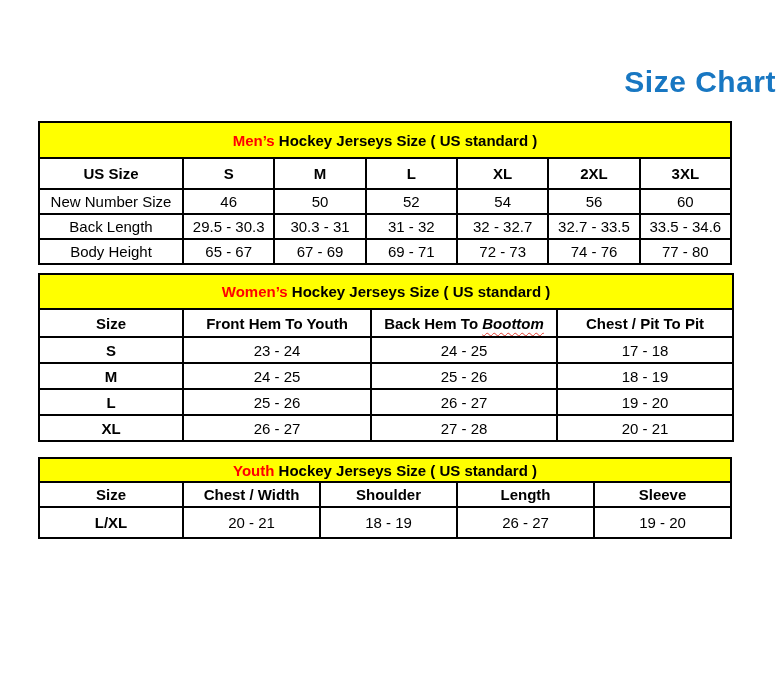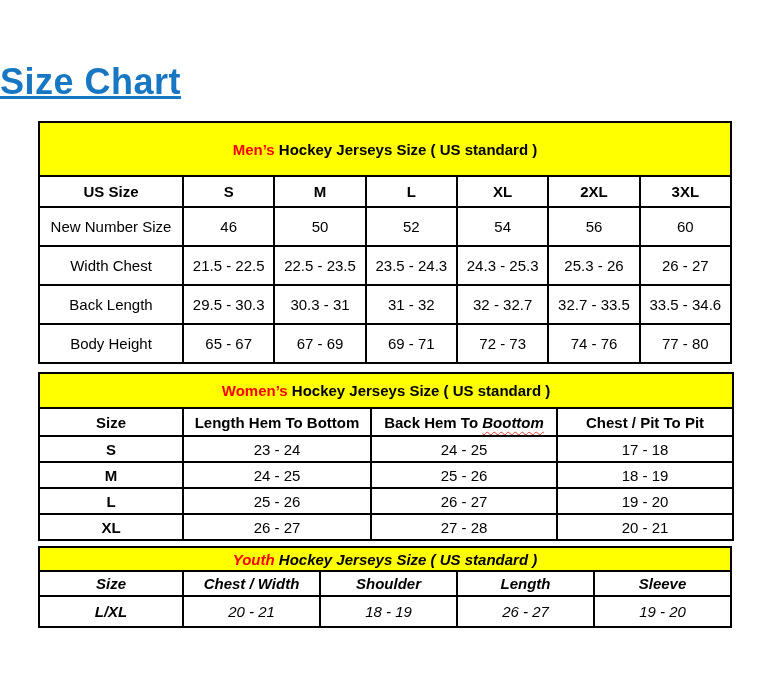--- a/index.html
+++ b/index.html
@@ -12,28 +12,27 @@
     font-family: "Liberation Sans", sans-serif;
     color: #000;
   }
   .page {
     width: 776px;
     height: 692px;
     box-sizing: border-box;
     padding-top: 64px;
   }
   .page-title {
-    text-align: left;
+    text-align: right;
     color: #1877C2;
-    font-size: 36px;
+    font-size: 30px;
     font-weight: bold;
     line-height: 36px;
     margin: 0 0 0 0;
     letter-spacing: 0.5px;
-    text-decoration: underline;
   }
   .tables-wrap {
     margin-top: 21px;
   }
   table.tbl {
     border-collapse: collapse;
     table-layout: fixed;
     width: 694px;
     margin-left: 38px;
   }
@@ -51,32 +50,32 @@
     font-weight: bold;
     font-size: 17px;
   }
   .red { color: #FF0000; }
   th.hcell { font-weight: bold; }
   td.lbl-plain { font-weight: normal; }
   td.lbl-bold { font-weight: bold; }
   td.val { font-weight: normal; }
 
   
-  .men  tr.section-row  { height: 54px; }
+  .men  tr.section-row  { height: 36px; }
   .men  tr.head-row     { height: 31px; }
-  .men  tr.data-row     { height: 39px; }
+  .men  tr.data-row     { height: 25px; }
   .women tr.section-row { height: 35px; }
   .women tr.head-row    { height: 28px; }
   .women tr.data-row    { height: 26px; }
   .youth tr.section-row { height: 24px; }
   .youth tr.head-row    { height: 25px; }
   .youth tr.data-row    { height: 31px; }
 
   .women { margin-top: 8px; }
-  .youth { margin-top: 5px; font-style: italic; }
+  .youth { margin-top: 15px; }
 
   .misspell {
     text-decoration: underline wavy #E03C31;
     text-decoration-thickness: 1px;
     text-underline-offset: 3px;
     font-style: italic;
   }
 </style>
 </head>
 <body>
@@ -111,29 +110,20 @@
           <th class="hcell">3XL</th>
         </tr>
         <tr class="data-row">
           <td class="lbl-plain">New Number Size</td>
           <td class="val">46</td>
           <td class="val">50</td>
           <td class="val">52</td>
           <td class="val">54</td>
           <td class="val">56</td>
           <td class="val">60</td>
-        </tr>
-        <tr class="data-row">
-          <td class="lbl-plain">Width Chest</td>
-          <td class="val">21.5 - 22.5</td>
-          <td class="val">22.5 - 23.5</td>
-          <td class="val">23.5 - 24.3</td>
-          <td class="val">24.3 - 25.3</td>
-          <td class="val">25.3 - 26</td>
-          <td class="val">26 - 27</td>
         </tr>
         <tr class="data-row">
           <td class="lbl-plain">Back Length</td>
           <td class="val">29.5 - 30.3</td>
           <td class="val">30.3 - 31</td>
           <td class="val">31 - 32</td>
           <td class="val">32 - 32.7</td>
           <td class="val">32.7 - 33.5</td>
           <td class="val">33.5 - 34.6</td>
         </tr>
@@ -155,21 +145,21 @@
         <col style="width:188px">
         <col style="width:186px">
         <col style="width:176px">
       </colgroup>
       <tbody>
         <tr class="section-row">
           <td colspan="4" class="section"><span class="red">Women’s</span><span> Hockey Jerseys Size ( US standard )</span></td>
         </tr>
         <tr class="head-row">
           <th class="hcell">Size</th>
-          <th class="hcell">Length Hem To Bottom</th>
+          <th class="hcell">Front Hem To Youth</th>
           <th class="hcell"><span>Back Hem To </span><span class="misspell">Boottom</span></th>
           <th class="hcell">Chest / Pit To Pit</th>
         </tr>
         <tr class="data-row">
           <td class="lbl-bold">S</td>
           <td class="val">23 - 24</td>
           <td class="val">24 - 25</td>
           <td class="val">17 - 18</td>
         </tr>
         <tr class="data-row">

